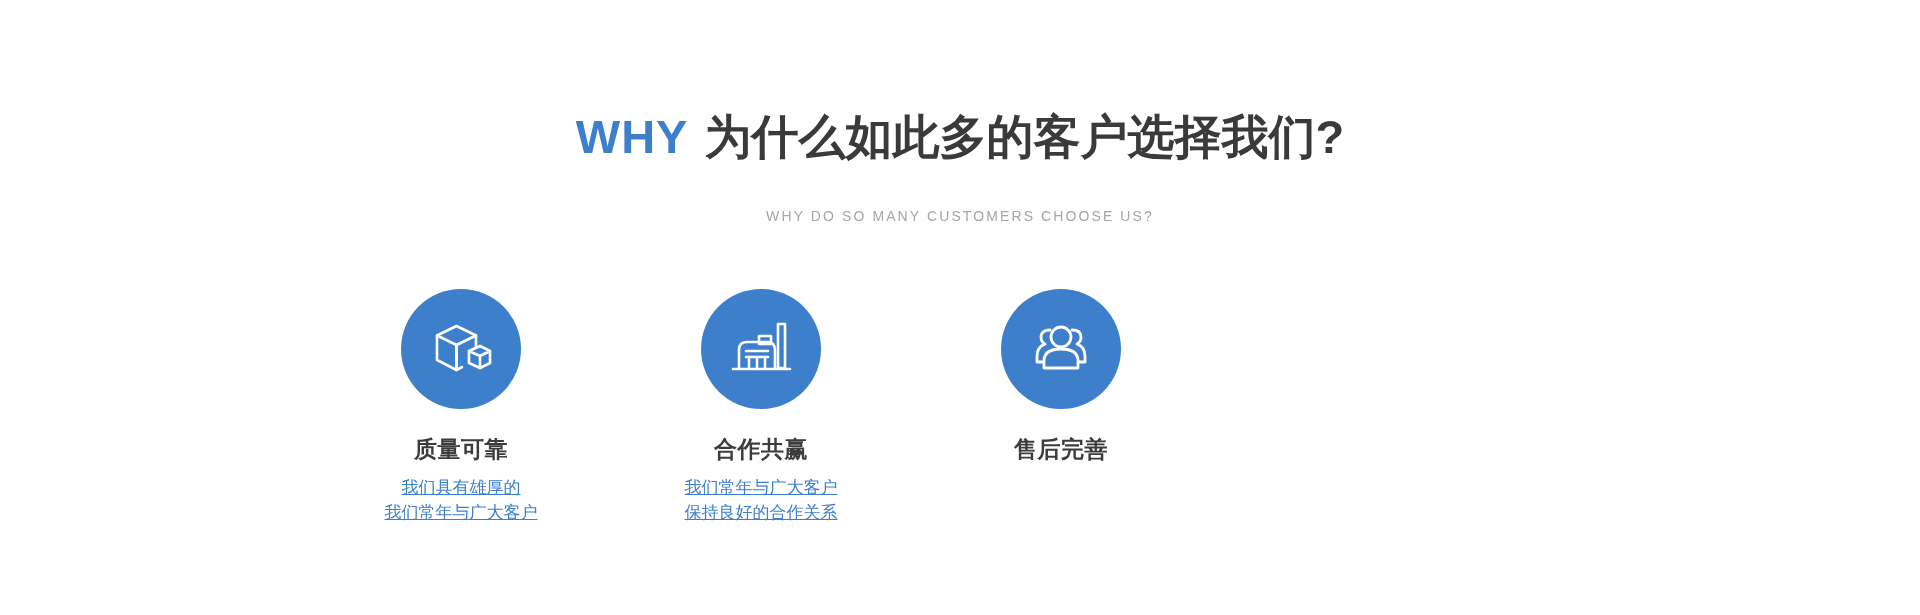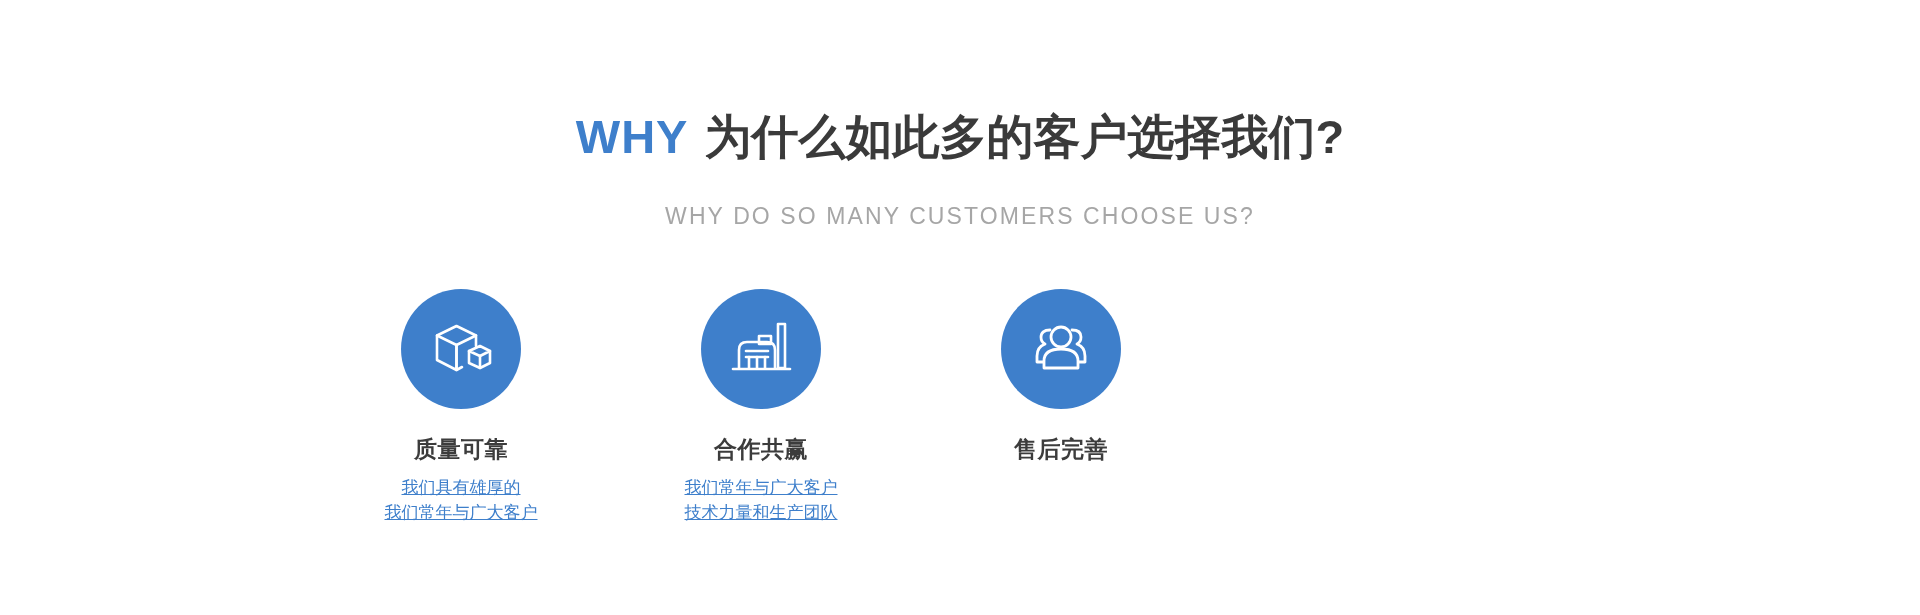--- a/index.html
+++ b/index.html
@@ -50,21 +50,21 @@
   .main-title .title-cn {
     color: #3a3a3a;
     font-weight: bold;
     margin-left: 16px;
     letter-spacing: 0px;
   }
 
   .sub-title {
     display: block;
     margin-top: 22px;
-    font-size: 23px;
+    font-size: 14px;
     line-height: 24px;
     font-weight: normal;
     color: #a6a6a6;
     letter-spacing: 2.1px;
     white-space: nowrap;
   }
 
   
   .feature-row {
     position: absolute;
@@ -164,21 +164,21 @@
           <path d="M18 41 L40 41"></path>
           <path d="M21 52 L21 41"></path>
           <path d="M29 52 L29 41"></path>
           <path d="M37 52 L37 41"></path>
           <path d="M5 53 L62 53"></path>
         </svg>
       </div>
       <div class="feature-title">合作共赢</div>
       <div class="feature-desc">
         <span class="desc-line">我们常年与广大客户</span>
-        <span class="desc-line">技术力量和生产团队</span>
+        <span class="desc-line">保持良好的合作关系</span>
       </div>
     </div>
 
 
     <div class="feature-item">
       <div class="icon-circle">
         <svg width="66" height="66" viewBox="0 0 66 66" fill="none" stroke="#ffffff" stroke-width="2.8" stroke-linecap="round" stroke-linejoin="round" aria-hidden="true">
           <path d="M22 14 Q13 14 13 21 Q13 26 17 28 Q9 31 9 40 L9 46 L15 46"></path>
           <path d="M44 14 Q53 14 53 21 Q53 26 49 28 Q57 31 57 40 L57 46 L51 46"></path>
           <circle cx="33" cy="21" r="10"></circle>

